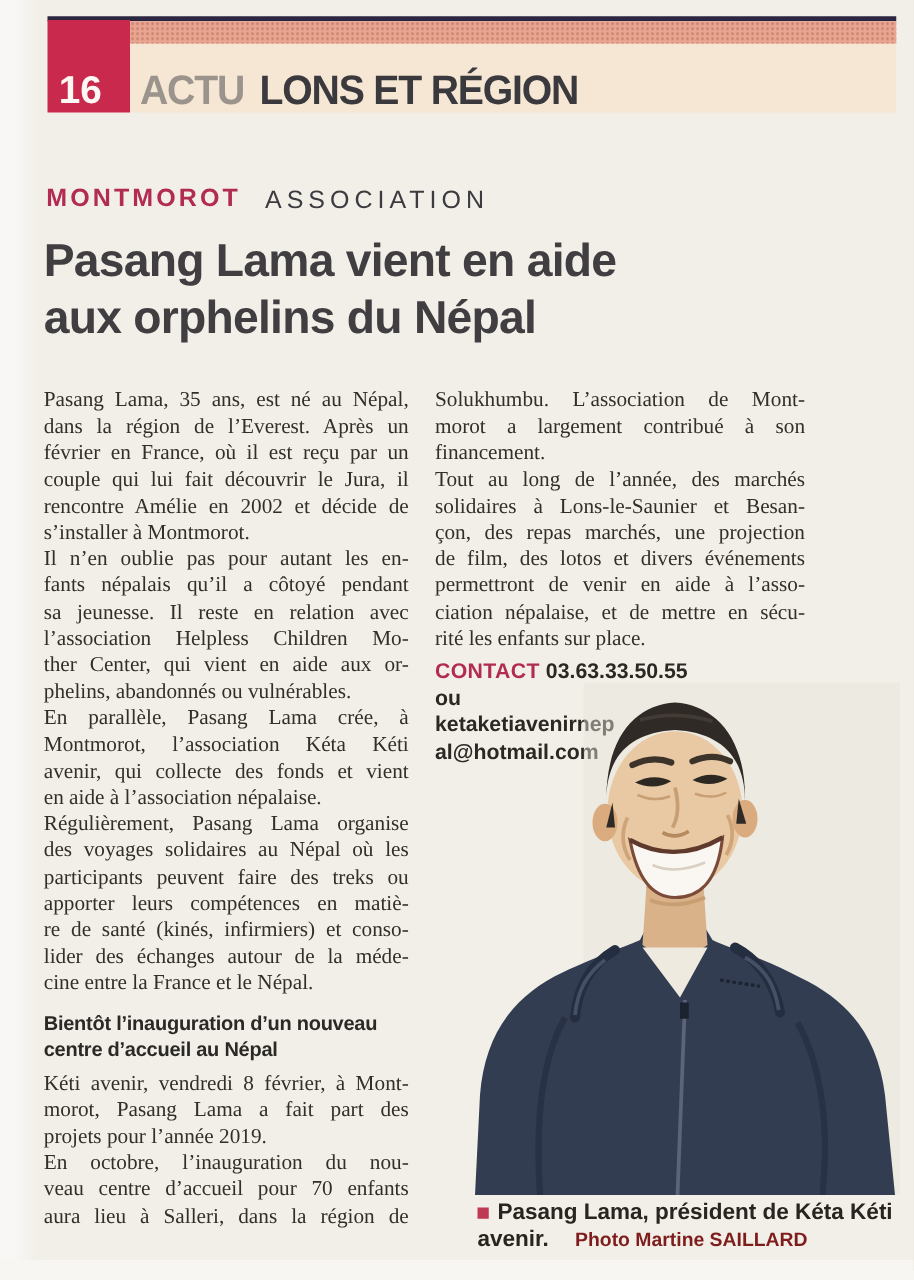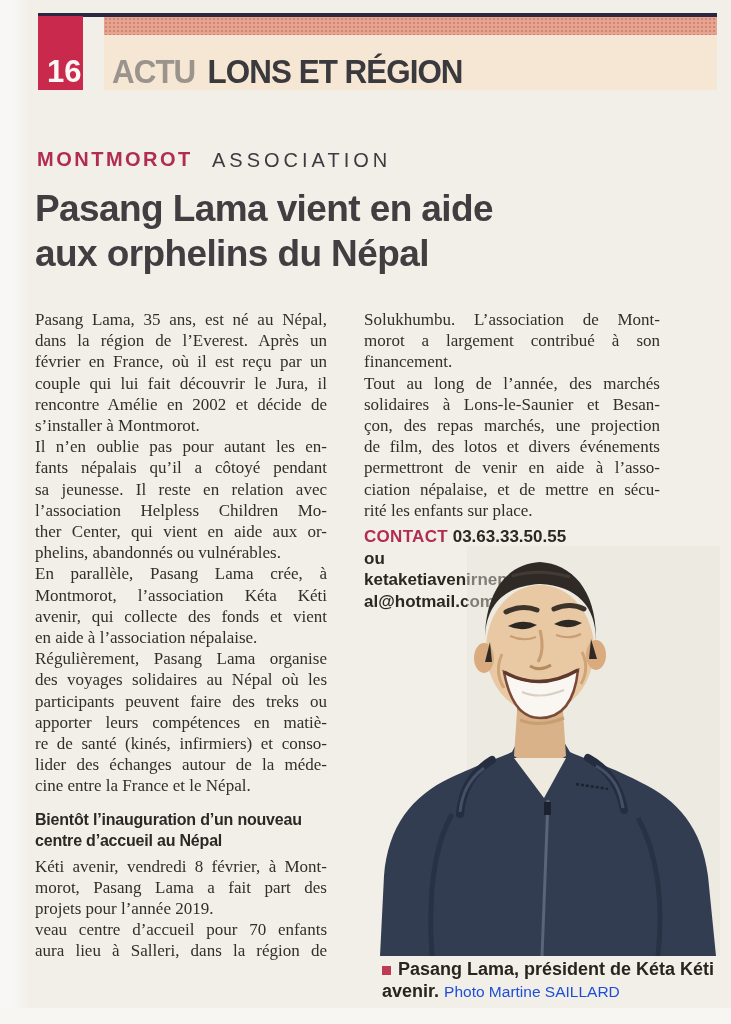--- a/index.html
+++ b/index.html
@@ -4,21 +4,21 @@
 <style>
   html,body{margin:0;padding:0;background:#e8e6e1;}
   .page{position:relative;width:731px;height:1024px;background:#f2efe8;overflow:hidden;
         font-family:"Liberation Serif",serif;color:#322e2a;}
   .edge-left{position:absolute;left:0;top:0;width:30px;height:1024px;
              background:linear-gradient(to right,#f8f7f5 40%,rgba(248,247,245,0));}
   .edge-bottom{position:absolute;left:0;top:1008px;width:731px;height:16px;background:#f7f6f3;}
 
   
   .topline{position:absolute;left:38px;top:13px;width:679px;height:4px;background:#2c2740;}
-  .pagenum-box{position:absolute;left:38px;top:16px;width:45px;height:74px;background:#c9294d;
+  .pagenum-box{position:absolute;left:38px;top:16px;width:66px;height:74px;background:#c9294d;
                display:flex;align-items:flex-end;padding:0 0 3px 9px;box-sizing:border-box;}
   .pagenum{font-family:"Liberation Sans",sans-serif;font-weight:700;font-size:31px;line-height:30px;color:#fdf8f4;}
   .band-pink{position:absolute;left:104px;top:17px;width:613px;height:18px;background:#e7a591;
              background-image:radial-gradient(#d08570 1px,rgba(0,0,0,0) 1.2px);background-size:4px 4px;}
   .band-cream{position:absolute;left:104px;top:35px;width:613px;height:55px;background:#f6e6d4;}
   .section-title{position:absolute;left:112px;top:55px;display:flex;gap:13px;
                  font-family:"Liberation Sans",sans-serif;font-weight:700;font-size:33px;line-height:34px;
                  letter-spacing:-1px;transform:scaleX(.95);transform-origin:left top;white-space:nowrap;}
   .section-gray{color:#9b948c;} .section-dark{color:#3a393d;}
 
@@ -28,42 +28,42 @@
   .kicker-location{font-weight:700;letter-spacing:2.5px;color:#b12b52;}
   .kicker-category{position:absolute;left:175px;top:1px;font-weight:400;letter-spacing:4px;color:#3c3b40;}
 
   
   .headline{position:absolute;left:35px;top:186px;font-family:"Liberation Sans",sans-serif;
             font-weight:700;font-size:37px;line-height:45px;letter-spacing:-.6px;color:#403e41;}
 
   
   .col{position:absolute;top:309px;font-size:17px;line-height:21.2px;}
   .col-left{left:35px;width:292px;}
-  .col-right{left:348px;width:296px;margin-left:16px;}
+  .col-right{left:348px;width:296px;}
   .para{margin:0;}
   .bline{text-align:justify;text-align-last:justify;white-space:normal;}
   .bline.end{text-align-last:left;}
   .subhead{margin:12px 0 5px 0;font-family:"Liberation Sans",sans-serif;font-weight:700;
            font-size:16px;line-height:21px;letter-spacing:-.2px;color:#2b2926;}
   .subhead div{white-space:nowrap;}
 
   
   .contact{margin-top:5px;font-family:"Liberation Sans",sans-serif;font-weight:700;
            font-size:17px;line-height:21.5px;color:#2b2824;}
   .contact-label{color:#b12b52;letter-spacing:.3px;}
 
   
   .photo{position:absolute;left:372px;top:546px;width:348px;height:410px;}
 
   
   .caption{position:absolute;left:382px;top:958px;width:338px;
            font-family:"Liberation Sans",sans-serif;font-size:18px;line-height:22px;color:#282521;}
   .cap-bullet{display:inline-block;width:9px;height:9px;background:#bf3a55;margin-right:7px;}
   .cap-bold{font-weight:700;}
-  .cap-credit{font-weight:400;font-size:15.5px;color:#1d4ed8;}
+  .cap-credit{font-weight:700;font-size:15.5px;color:#7f1d1d;margin-left:16px;}
 </style>
 </head>
 <body>
 
 <div class="page">
   <div class="edge-left"></div>
 
   <div class="topline"></div>
   <div class="band-pink"></div>
   <div class="band-cream"></div>
@@ -120,20 +120,21 @@
       <div class="subhead">
         <div>Bientôt l’inauguration d’un nouveau</div>
         <div>centre d’accueil au Népal</div>
       </div>
       <div class="para">
         <div class="bline">Kéti avenir, vendredi 8 février, à Mont-</div>
         <div class="bline">morot, Pasang Lama a fait part des</div>
         <div class="bline end">projets pour l’année 2019.</div>
       </div>
       <div class="para">
+        <div class="bline">En octobre, l’inauguration du nou-</div>
         <div class="bline">veau centre d’accueil pour 70 enfants</div>
         <div class="bline">aura lieu à Salleri, dans la région de</div>
       </div>
     </div>
 
   <div class="col col-right">
     <div>
         <div class="para">
           <div class="bline">Solukhumbu. L’association de Mont-</div>
           <div class="bline">morot a largement contribué à son</div>

